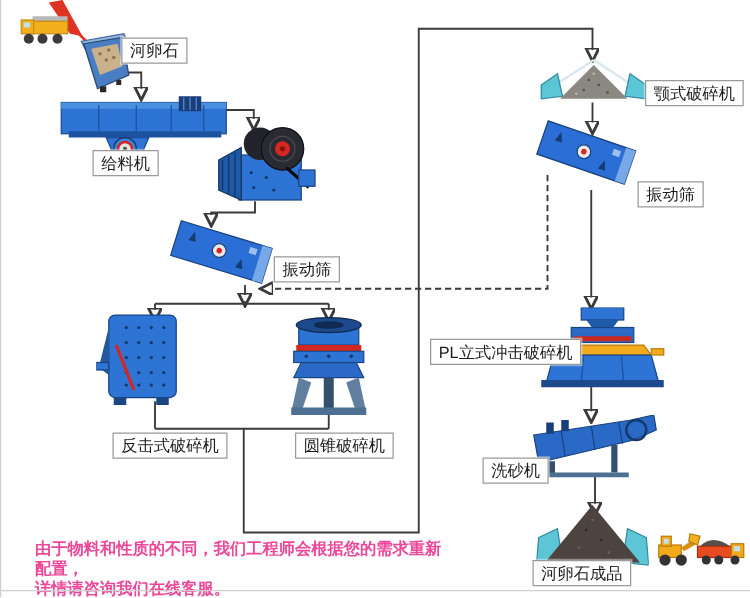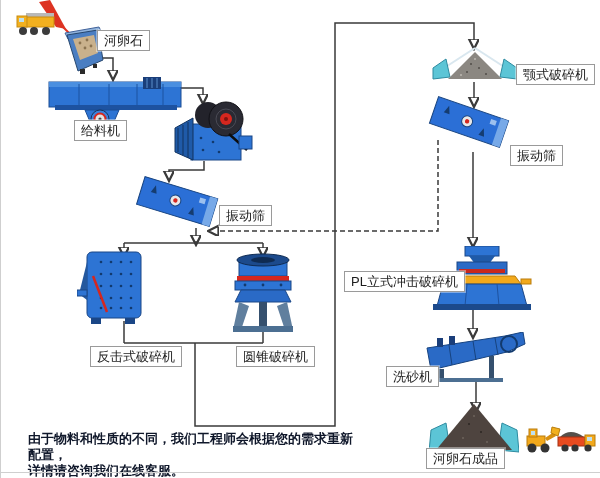--- a/index.html
+++ b/index.html
@@ -9,21 +9,21 @@
     border-left:1px solid #cfcfcf;overflow:hidden;
   }
   .bottom-rule{position:absolute;left:0;top:472px;width:600px;height:1px;background:#cfcfcf;}
   .lbl{
     position:absolute;background:#ffffff;border:1px solid #9a9a9a;
     color:#1c1c1c;font-size:13px;line-height:15px;padding:2px 6px;
     white-space:nowrap;box-shadow:0 0 0 1px rgba(255,255,255,.4);
   }
   .machine{position:absolute;}
   #note{
-    position:absolute;left:27px;top:431px;width:330px;color:#0f172a;
+    position:absolute;left:27px;top:431px;width:330px;color:#ec4899;
     font-size:13px;line-height:16px;font-weight:bold;
   }
   #connectors{position:absolute;left:0;top:0;width:600px;height:478px;}
   #connectors path{fill:none;stroke:#3a3a3a;stroke-width:1.5;}
   #connectors path.dashed{stroke-dasharray:5 3;}
 </style>
 </head>
 <body>
 
 <div id="canvas">

